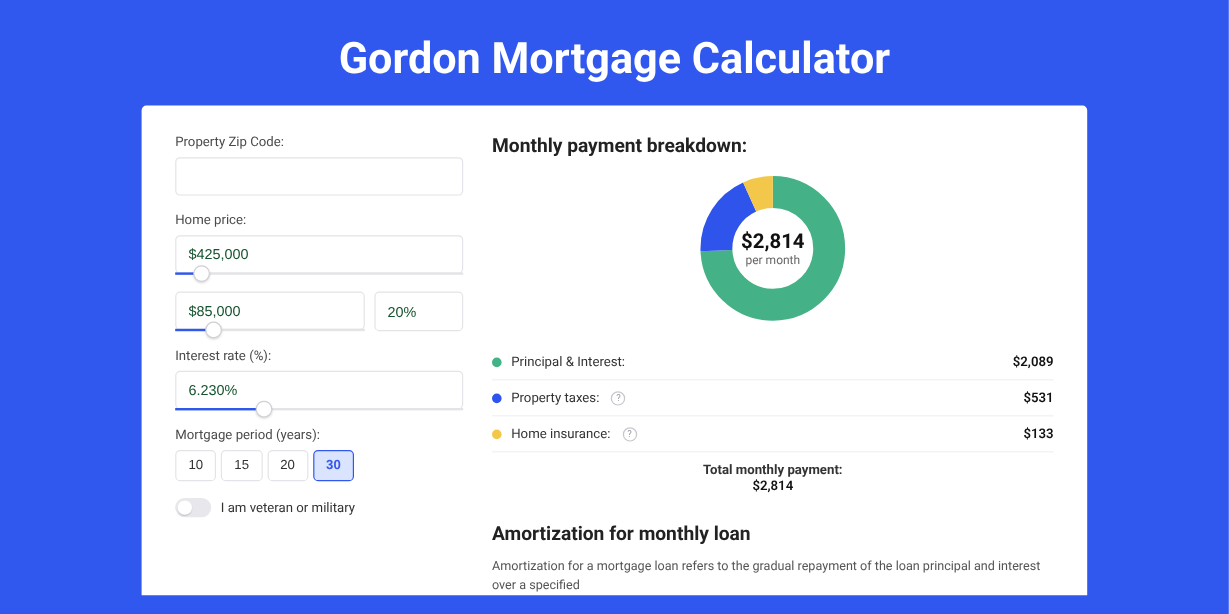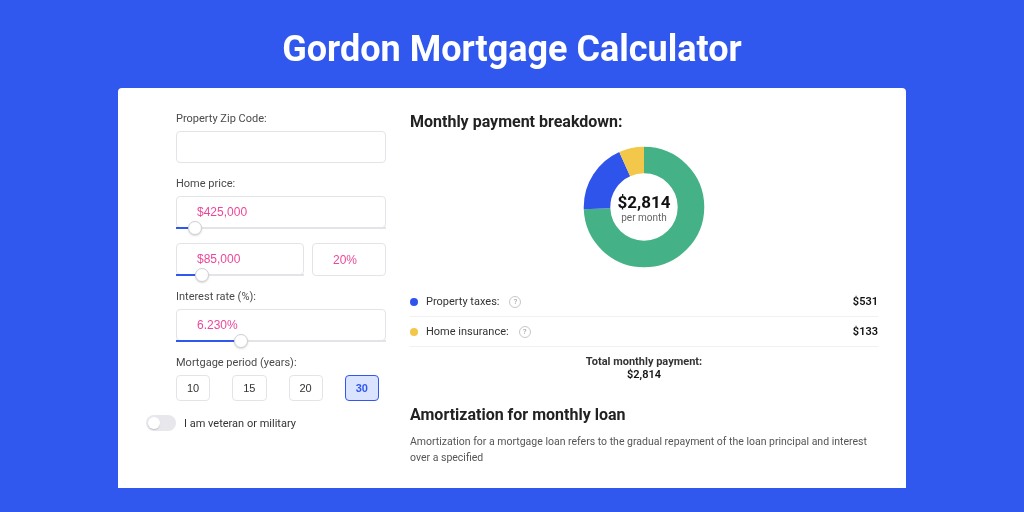--- a/index.html
+++ b/index.html
@@ -33,26 +33,26 @@
   .field-label {
     font-size: 11px;
     color: #4a4a4a;
     margin-bottom: 6px;
     display: block;
   }
   .text-input {
     width: 100%;
     border: 1px solid #e4e4e8;
     border-radius: 4px;
-    padding: 8px 20px;
+    padding: 8px 10px;
     font-size: 12px;
-    color: #ec4899;
-    background: #fff;
-  }
-  .field-block { margin-bottom: 14px; margin-left: 30px; }
+    color: #14532d;
+    background: #fff;
+  }
+  .field-block { margin-bottom: 14px; }
 
   .slider-track {
     position: relative;
     height: 2px;
     background: #e4e4e8;
     margin-top: -1px;
   }
   .slider-fill {
     position: absolute;
     left: 0;
@@ -70,21 +70,21 @@
     background: #fff;
     border: 1px solid #d0d0d6;
     box-shadow: 0 1px 2px rgba(0,0,0,0.15);
     cursor: pointer;
   }
 
   .dp-row { display: flex; gap: 8px; }
   .dp-amt { flex: 1; }
   .dp-pct { width: 74px; }
 
-  .period-row { display: flex; gap: 22px; }
+  .period-row { display: flex; gap: 4px; }
   .period-btn {
     border: 1px solid #e4e4e8;
     border-radius: 4px;
     padding: 6px 10px;
     font-size: 11px;
     background: #fff;
     cursor: pointer;
     color: #333;
   }
   .period-btn.active {
@@ -248,20 +248,27 @@
         <div class="donut-center">
           <div class="donut-value">$2,814</div>
           <div class="donut-sub">per month</div>
         </div>
       </div>
     </div>
 
     <div id="legend">
         <div class="legend-row">
           <div class="legend-left">
+            <span class="swatch" style="background: rgb(68, 177, 134);"></span>
+            <span>Principal &amp; Interest:</span>
+          </div>
+          <span class="legend-val">$2,089</span>
+        </div>
+        <div class="legend-row">
+          <div class="legend-left">
             <span class="swatch" style="background: rgb(47, 84, 235);"></span>
             <span>Property taxes:</span>
             <span class="help-icon">?</span>
           </div>
           <span class="legend-val">$531</span>
         </div>
         <div class="legend-row">
           <div class="legend-left">
             <span class="swatch" style="background: rgb(243, 199, 73);"></span>
             <span>Home insurance:</span>

